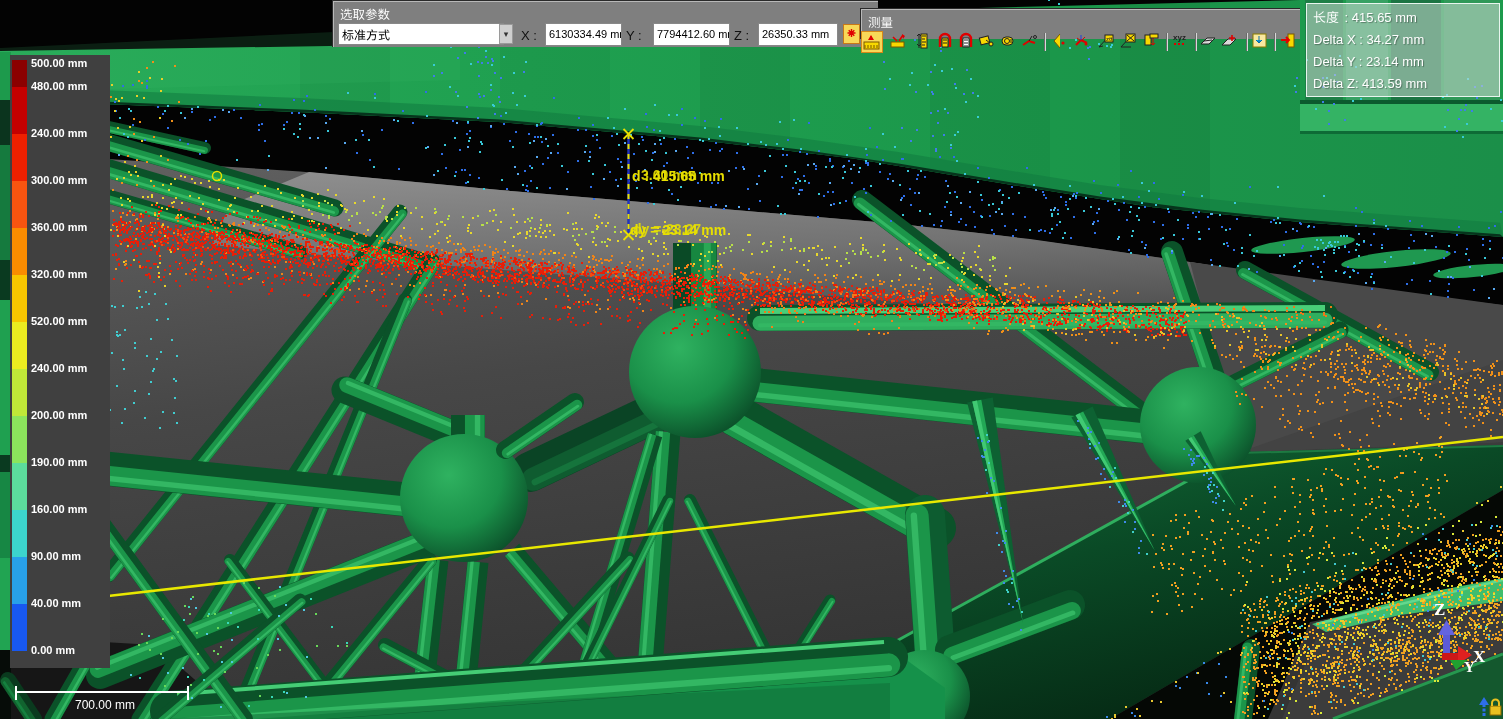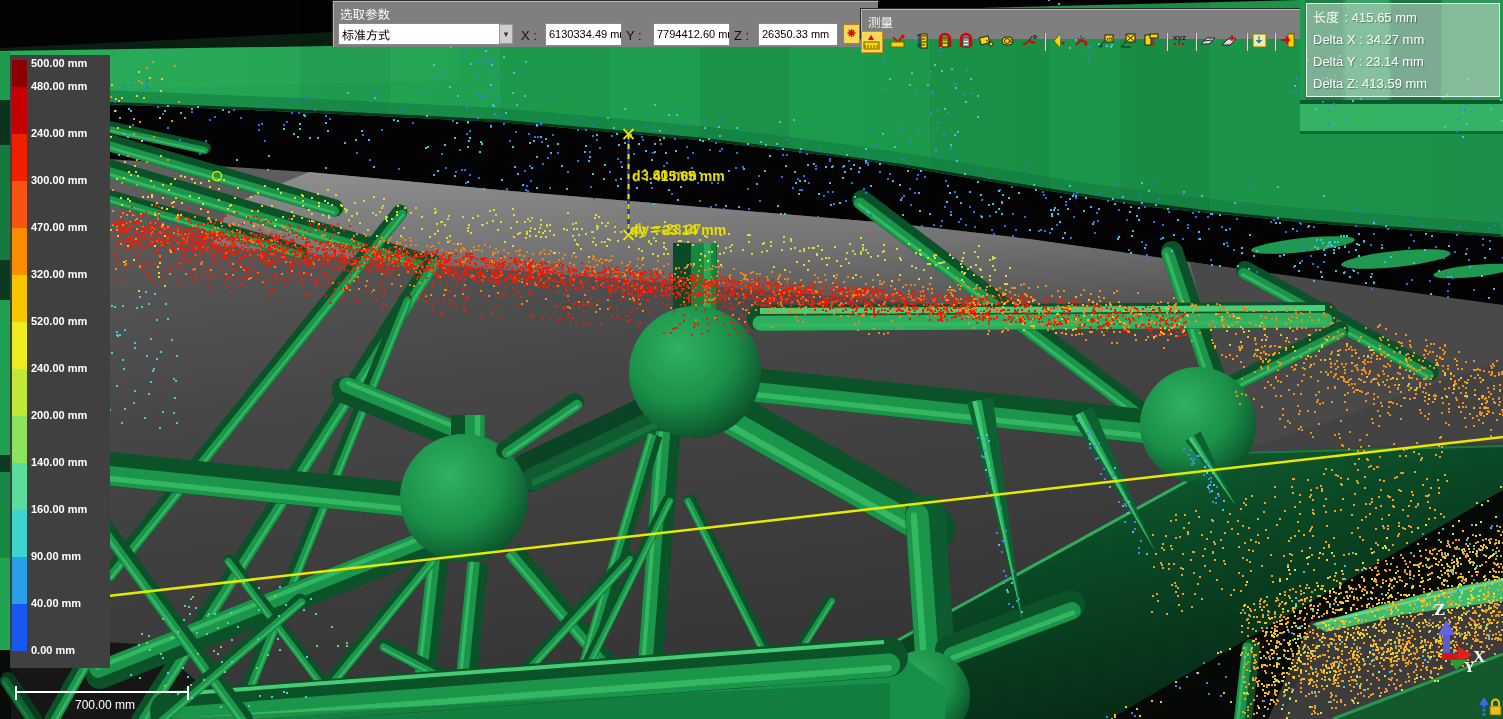--- a/index.html
+++ b/index.html
@@ -425,26 +425,26 @@
       <div style="position:absolute;left:2px;top:314px;width:15px;height:47px;background:#c0e838"></div>
       <div style="position:absolute;left:2px;top:361px;width:15px;height:47px;background:#8ce45c"></div>
       <div style="position:absolute;left:2px;top:408px;width:15px;height:47px;background:#5cdc9c"></div>
       <div style="position:absolute;left:2px;top:455px;width:15px;height:47px;background:#3cd4cc"></div>
       <div style="position:absolute;left:2px;top:502px;width:15px;height:47px;background:#28a0e8"></div>
       <div style="position:absolute;left:2px;top:549px;width:15px;height:47px;background:#1858f0"></div>
   <div style="position:absolute;left:21px;top:2px;width:86px;font:bold 11px &quot;Liberation Sans&quot;,sans-serif;color:#fff">500.00 mm</div>
       <div style="position:absolute;left:21px;top:25px;width:86px;font:bold 11px &quot;Liberation Sans&quot;,sans-serif;color:#fff">480.00 mm</div>
       <div style="position:absolute;left:21px;top:72px;width:86px;font:bold 11px &quot;Liberation Sans&quot;,sans-serif;color:#fff">240.00 mm</div>
       <div style="position:absolute;left:21px;top:119px;width:86px;font:bold 11px &quot;Liberation Sans&quot;,sans-serif;color:#fff">300.00 mm</div>
-      <div style="position:absolute;left:21px;top:166px;width:86px;font:bold 11px &quot;Liberation Sans&quot;,sans-serif;color:#fff">470.00 mm</div>
+      <div style="position:absolute;left:21px;top:166px;width:86px;font:bold 11px &quot;Liberation Sans&quot;,sans-serif;color:#fff">360.00 mm</div>
       <div style="position:absolute;left:21px;top:213px;width:86px;font:bold 11px &quot;Liberation Sans&quot;,sans-serif;color:#fff">320.00 mm</div>
       <div style="position:absolute;left:21px;top:260px;width:86px;font:bold 11px &quot;Liberation Sans&quot;,sans-serif;color:#fff">520.00 mm</div>
       <div style="position:absolute;left:21px;top:307px;width:86px;font:bold 11px &quot;Liberation Sans&quot;,sans-serif;color:#fff">240.00 mm</div>
       <div style="position:absolute;left:21px;top:354px;width:86px;font:bold 11px &quot;Liberation Sans&quot;,sans-serif;color:#fff">200.00 mm</div>
-      <div style="position:absolute;left:21px;top:401px;width:86px;font:bold 11px &quot;Liberation Sans&quot;,sans-serif;color:#fff">140.00 mm</div>
+      <div style="position:absolute;left:21px;top:401px;width:86px;font:bold 11px &quot;Liberation Sans&quot;,sans-serif;color:#fff">190.00 mm</div>
       <div style="position:absolute;left:21px;top:448px;width:86px;font:bold 11px &quot;Liberation Sans&quot;,sans-serif;color:#fff">160.00 mm</div>
       <div style="position:absolute;left:21px;top:495px;width:86px;font:bold 11px &quot;Liberation Sans&quot;,sans-serif;color:#fff">90.00 mm</div>
       <div style="position:absolute;left:21px;top:542px;width:86px;font:bold 11px &quot;Liberation Sans&quot;,sans-serif;color:#fff">40.00 mm</div>
       <div style="position:absolute;left:21px;top:589px;width:86px;font:bold 11px &quot;Liberation Sans&quot;,sans-serif;color:#fff">0.00 mm</div>
 </div>
 
 <div style="position:absolute;left:1306px;top:3px;width:194px;height:94px;background:rgba(203,219,210,0.55);border:1px solid #e8f5ee;color:#fff;text-shadow:1px 1px 1px rgba(0,0,0,0.35);font:13px &quot;Liberation Sans&quot;,sans-serif;padding:3px 0 0 6px;line-height:22px">
   <div><svg width="28" height="15" viewBox="0 0 28 15" style="vertical-align:-3px">
           <path transform="translate(0.0,12.0) scale(0.0130,-0.0130)" d="M769 818C682 714 536 619 395 561C414 547 444 517 458 500C593 567 745 671 844 786ZM56 449V374H248V55C248 15 225 0 207 -7C219 -23 233 -56 238 -74C262 -59 300 -47 574 27C570 43 567 75 567 97L326 38V374H483C564 167 706 19 914 -51C925 -28 949 3 967 20C775 75 635 202 561 374H944V449H326V835H248V449Z" fill="#fff"></path>
           <path transform="translate(13.0,12.0) scale(0.0130,-0.0130)" d="M386 644V557H225V495H386V329H775V495H937V557H775V644H701V557H458V644ZM701 495V389H458V495ZM757 203C713 151 651 110 579 78C508 111 450 153 408 203ZM239 265V203H369L335 189C376 133 431 86 497 47C403 17 298 -1 192 -10C203 -27 217 -56 222 -74C347 -60 469 -35 576 7C675 -37 792 -65 918 -80C927 -61 946 -31 962 -15C852 -5 749 15 660 46C748 93 821 157 867 243L820 268L807 265ZM473 827C487 801 502 769 513 741H126V468C126 319 119 105 37 -46C56 -52 89 -68 104 -80C188 78 201 309 201 469V670H948V741H598C586 773 566 813 548 845Z" fill="#fff"></path>

